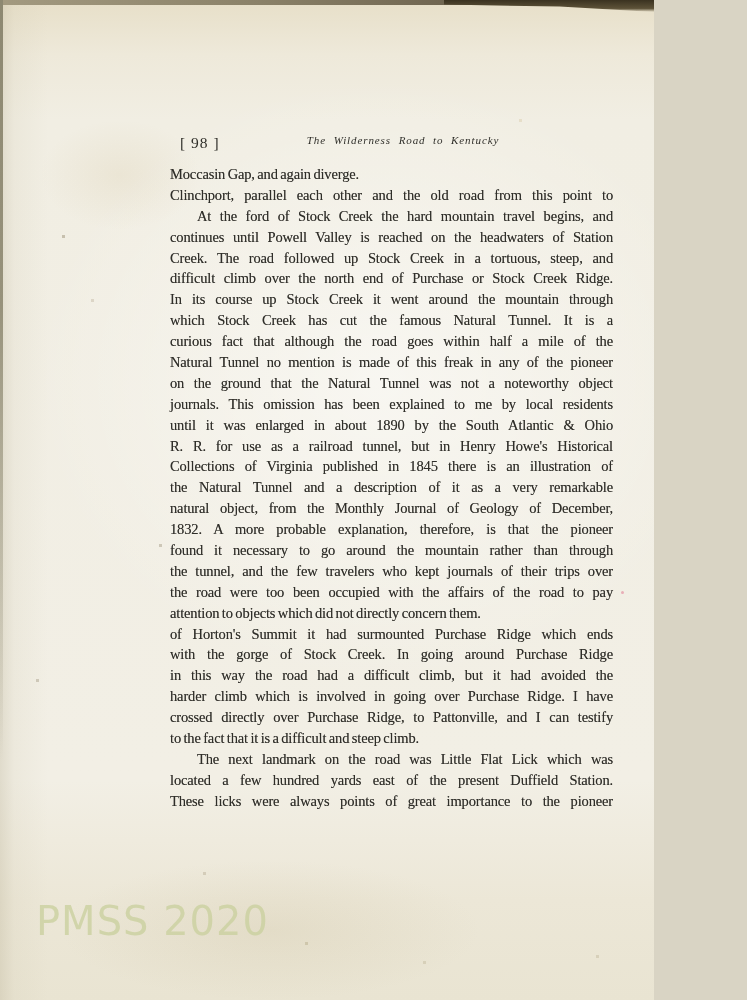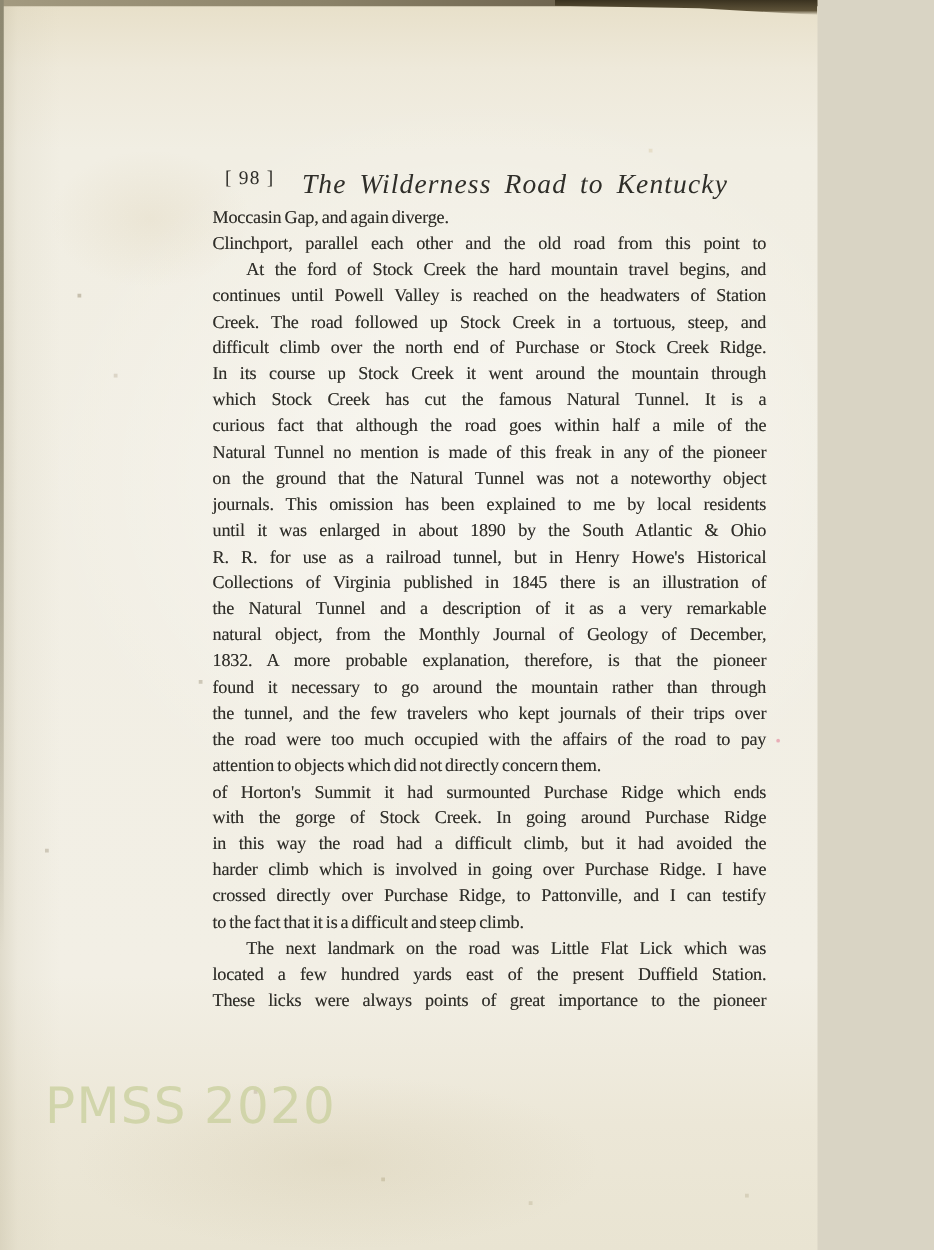--- a/index.html
+++ b/index.html
@@ -55,37 +55,37 @@
   .speck-pink{position:absolute;left:621px;top:591px;width:3px;height:3px;border-radius:50%;
     background:rgba(225,120,145,0.55);}
 
   
   .header{position:absolute;left:170px;top:134px;width:443px;height:22px;}
   .pagenum{
     position:absolute;left:10px;top:0;font-size:15.5px;letter-spacing:1px;
   }
   .running-title{
     position:absolute;left:50%;top:0;transform:translateX(-44%);
-    font-style:italic;font-size:22px;letter-spacing:0.9px;word-spacing:4px;white-space:nowrap;
+    font-style:italic;font-size:11px;letter-spacing:0.9px;word-spacing:4px;white-space:nowrap;
   }
 
   
   .body-text{
     position:absolute;left:170px;top:164px;width:443px;
     font-size:14.5px;line-height:20.9px;
     letter-spacing:-0.15px;word-spacing:-1px;
     text-shadow:0 0 0.4px rgba(47,46,41,0.55);
   }
   .line{text-align:justify;text-align-last:justify;height:20.9px;overflow:visible;}
   .line.end{text-align:left;text-align-last:left;}
   .line.indent{text-indent:27px;}
 
   
   .watermark{
-    position:absolute;left:36px;top:862px;
+    position:absolute;left:36px;top:898px;
     font-family:"DejaVu Sans","Liberation Sans",sans-serif;
     font-size:40px;font-weight:400;letter-spacing:1px;
     color:var(--watermark,#cbd1a0);opacity:0.8;
   }
 </style>
 </head>
 <body>
 
 <div class="scan">
 
@@ -117,21 +117,21 @@
       <div class="line">on the ground that the Natural Tunnel was not a noteworthy object</div>
       <div class="line">journals. This omission has been explained to me by local residents</div>
       <div class="line">until it was enlarged in about 1890 by the South Atlantic &amp; Ohio</div>
       <div class="line">R. R. for use as a railroad tunnel, but in Henry Howe's Historical</div>
       <div class="line">Collections of Virginia published in 1845 there is an illustration of</div>
       <div class="line">the Natural Tunnel and a description of it as a very remarkable</div>
       <div class="line">natural object, from the Monthly Journal of Geology of December,</div>
       <div class="line">1832. A more probable explanation, therefore, is that the pioneer</div>
       <div class="line">found it necessary to go around the mountain rather than through</div>
       <div class="line">the tunnel, and the few travelers who kept journals of their trips over</div>
-      <div class="line">the road were too much occupied with the affairs of the road to pay</div>
+      <div class="line">the road were too been occupied with the affairs of the road to pay</div>
       <div class="line end">attention to objects which did not directly concern them.</div>
       <div class="line">of Horton's Summit it had surmounted Purchase Ridge which ends</div>
       <div class="line">with the gorge of Stock Creek. In going around Purchase Ridge</div>
       <div class="line">in this way the road had a difficult climb, but it had avoided the</div>
       <div class="line">harder climb which is involved in going over Purchase Ridge. I have</div>
       <div class="line">crossed directly over Purchase Ridge, to Pattonville, and I can testify</div>
       <div class="line end">to the fact that it is a difficult and steep climb.</div>
       <div class="line indent">The next landmark on the road was Little Flat Lick which was</div>
       <div class="line">located a few hundred yards east of the present Duffield Station.</div>
       <div class="line">These licks were always points of great importance to the pioneer</div>

